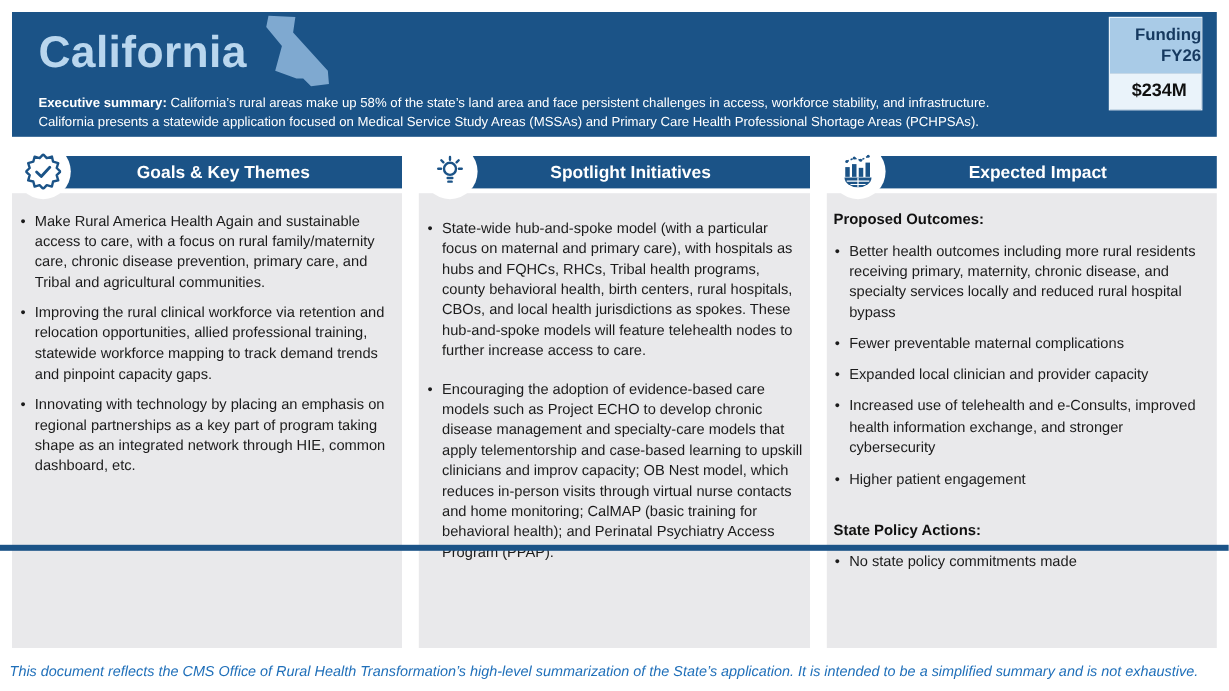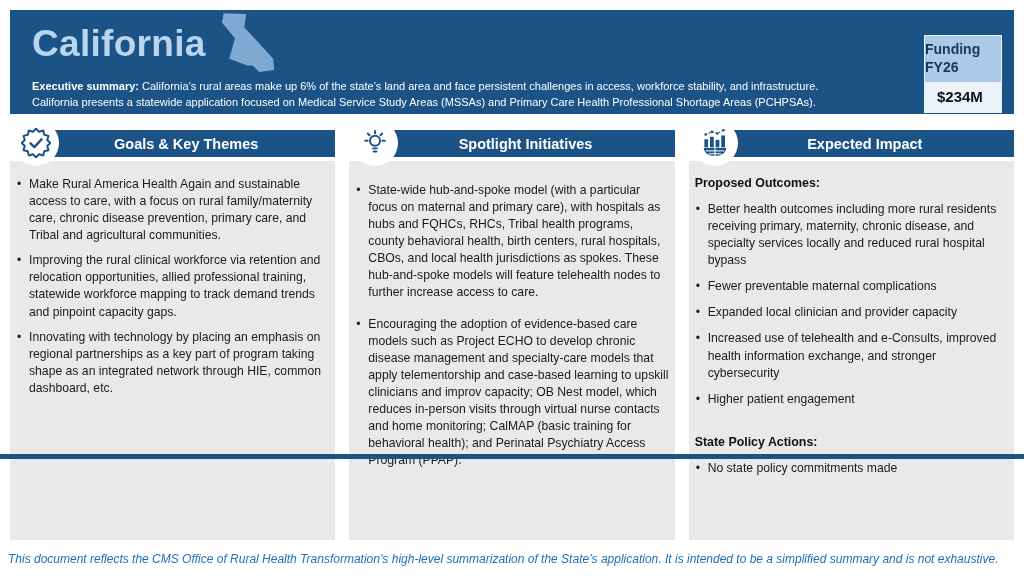--- a/index.html
+++ b/index.html
@@ -6,21 +6,21 @@
   html,body { width:1024px; height:576px; background:#ffffff; font-family:"Liberation Sans", sans-serif; overflow:hidden; }
   .page { position:relative; width:1024px; height:459px; background:#ffffff; }
 
   
   .header { position:absolute; left:10px; top:10px; width:1004px; height:104px; background:#1b5387; }
   .state-title { position:absolute; left:22px; top:13px; font-size:37px; font-weight:bold; color:#b9d6ee; letter-spacing:0.3px; }
   .ca-icon { position:absolute; left:210px; top:2px; }
   .exec { position:absolute; left:22px; top:69px; width:880px; color:#ffffff; font-size:11px; line-height:1.42; }
   .exec-label { font-weight:bold; }
 
-  .funding-box { position:absolute; left:914px; top:25px; width:78px; border:1px solid #eaf3fa; text-align:left; }
+  .funding-box { position:absolute; left:914px; top:4px; width:78px; border:1px solid #eaf3fa; text-align:right; }
   .funding-top { background:#a9cbe7; color:#16395f; font-weight:bold; font-size:14px; line-height:1.25; padding:5px 0 6px; }
   .funding-amount { background:#eaf3fa; color:#101010; font-weight:bold; font-size:15px; padding:6px 12px 7px; }
 
   
   .columns { position:absolute; left:10px; top:130px; width:1004px; display:flex; gap:14px; }
   .col { flex:1; position:relative; }
   .col-header-bar { margin-left:27px; height:27px; background:#1b5387; color:#ffffff; font-weight:bold;
                     font-size:14.5px; display:flex; align-items:center; justify-content:center; }
   .icon-circle { position:absolute; left:3px; top:-10px; width:46px; height:46px; background:#ffffff;
                  border-radius:50%; display:flex; align-items:center; justify-content:center; z-index:2; }
@@ -47,21 +47,21 @@
     <div class="state-title">California</div>
 
     <span class="ca-icon">
       <svg width="56" height="62" viewBox="0 0 60 66">
         <path d="M4,1 L28,2 L26,16 L57,50 L58,62 L42,64 L35,57 L29,57 L10,50 L16,28 L2,11 Z" fill="#7fa9d0"></path>
       </svg>
     </span>
 
     <p class="exec">
       <span class="exec-label">Executive summary:</span>
-      <span>California’s rural areas make up 6% of the state’s land area and face persistent challenges in access, workforce stability, and infrastructure.</span><br>
+      <span>California’s rural areas make up 58% of the state’s land area and face persistent challenges in access, workforce stability, and infrastructure.</span><br>
       <span>California presents a statewide application focused on Medical Service Study Areas (MSSAs) and Primary Care Health Professional Shortage Areas (PCHPSAs).</span>
     </p>
 
     <div class="funding-box">
       <div class="funding-top">
         <div>Funding</div>
         <div>FY26</div>
       </div>
       <div class="funding-amount">$234M</div>
     </div>

